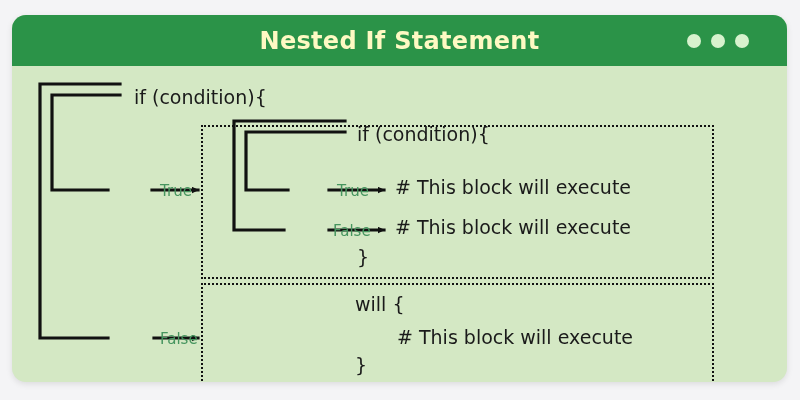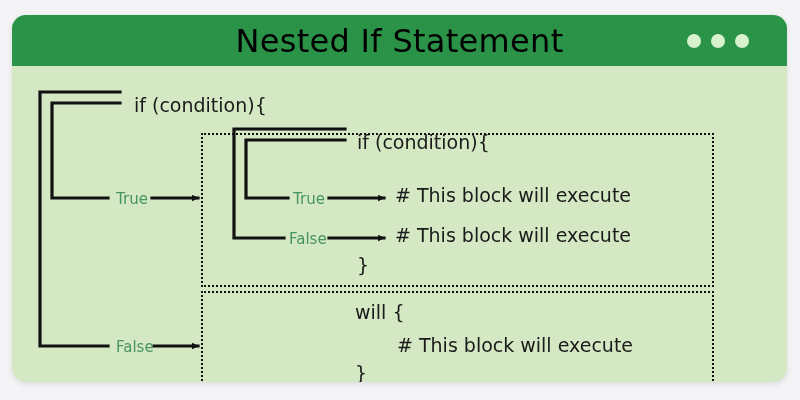--- a/index.html
+++ b/index.html
@@ -39,23 +39,23 @@
     top: 0;
     width: 100%;
     height: 51px;
     background: #2b9348;
     display: flex;
     align-items: center;
     justify-content: center;
   }
 
   .card-title {
-    color: #000000;
-    font-size: 32px;
-    font-weight: normal;
+    color: #fef9c3;
+    font-size: 24px;
+    font-weight: bold;
     letter-spacing: 0.3px;
     font-family: "DejaVu Sans", sans-serif;
   }
 
   .window-dots {
     position: absolute;
     right: 38px;
     top: 50%;
     transform: translateY(-50%);
     display: flex;
@@ -65,21 +65,21 @@
     width: 14px;
     height: 14px;
     border-radius: 50%;
     background: #d7f2cd;
   }
 
   
   .card-body {
     position: absolute;
     left: 0;
-    top: 59px;
+    top: 51px;
     width: 100%;
     height: 316px;
   }
 
   .diagram-svg {
     position: absolute;
     left: 0;
     top: 0;
   }
 
@@ -111,20 +111,21 @@
     white-space: nowrap;
     line-height: 1;
   }
   .branch-label {
     position: absolute;
     color: #46955f;
     font-size: 15px;
     font-family: "DejaVu Sans", sans-serif;
     white-space: nowrap;
     line-height: 1;
+    margin-left: 44px;
   }
 
   
   #if-outer-text    { left: 122px; top: 22px; }
   #if-inner-text    { left: 345px; top: 59px; }
   #inner-true-code  { left: 383px; top: 112px; }
   #inner-false-code { left: 383px; top: 152px; }
   #inner-close-brace{ left: 345px; top: 182px; }
   #else-text        { left: 343px; top: 229px; }
   #else-code        { left: 385px; top: 262px; }

